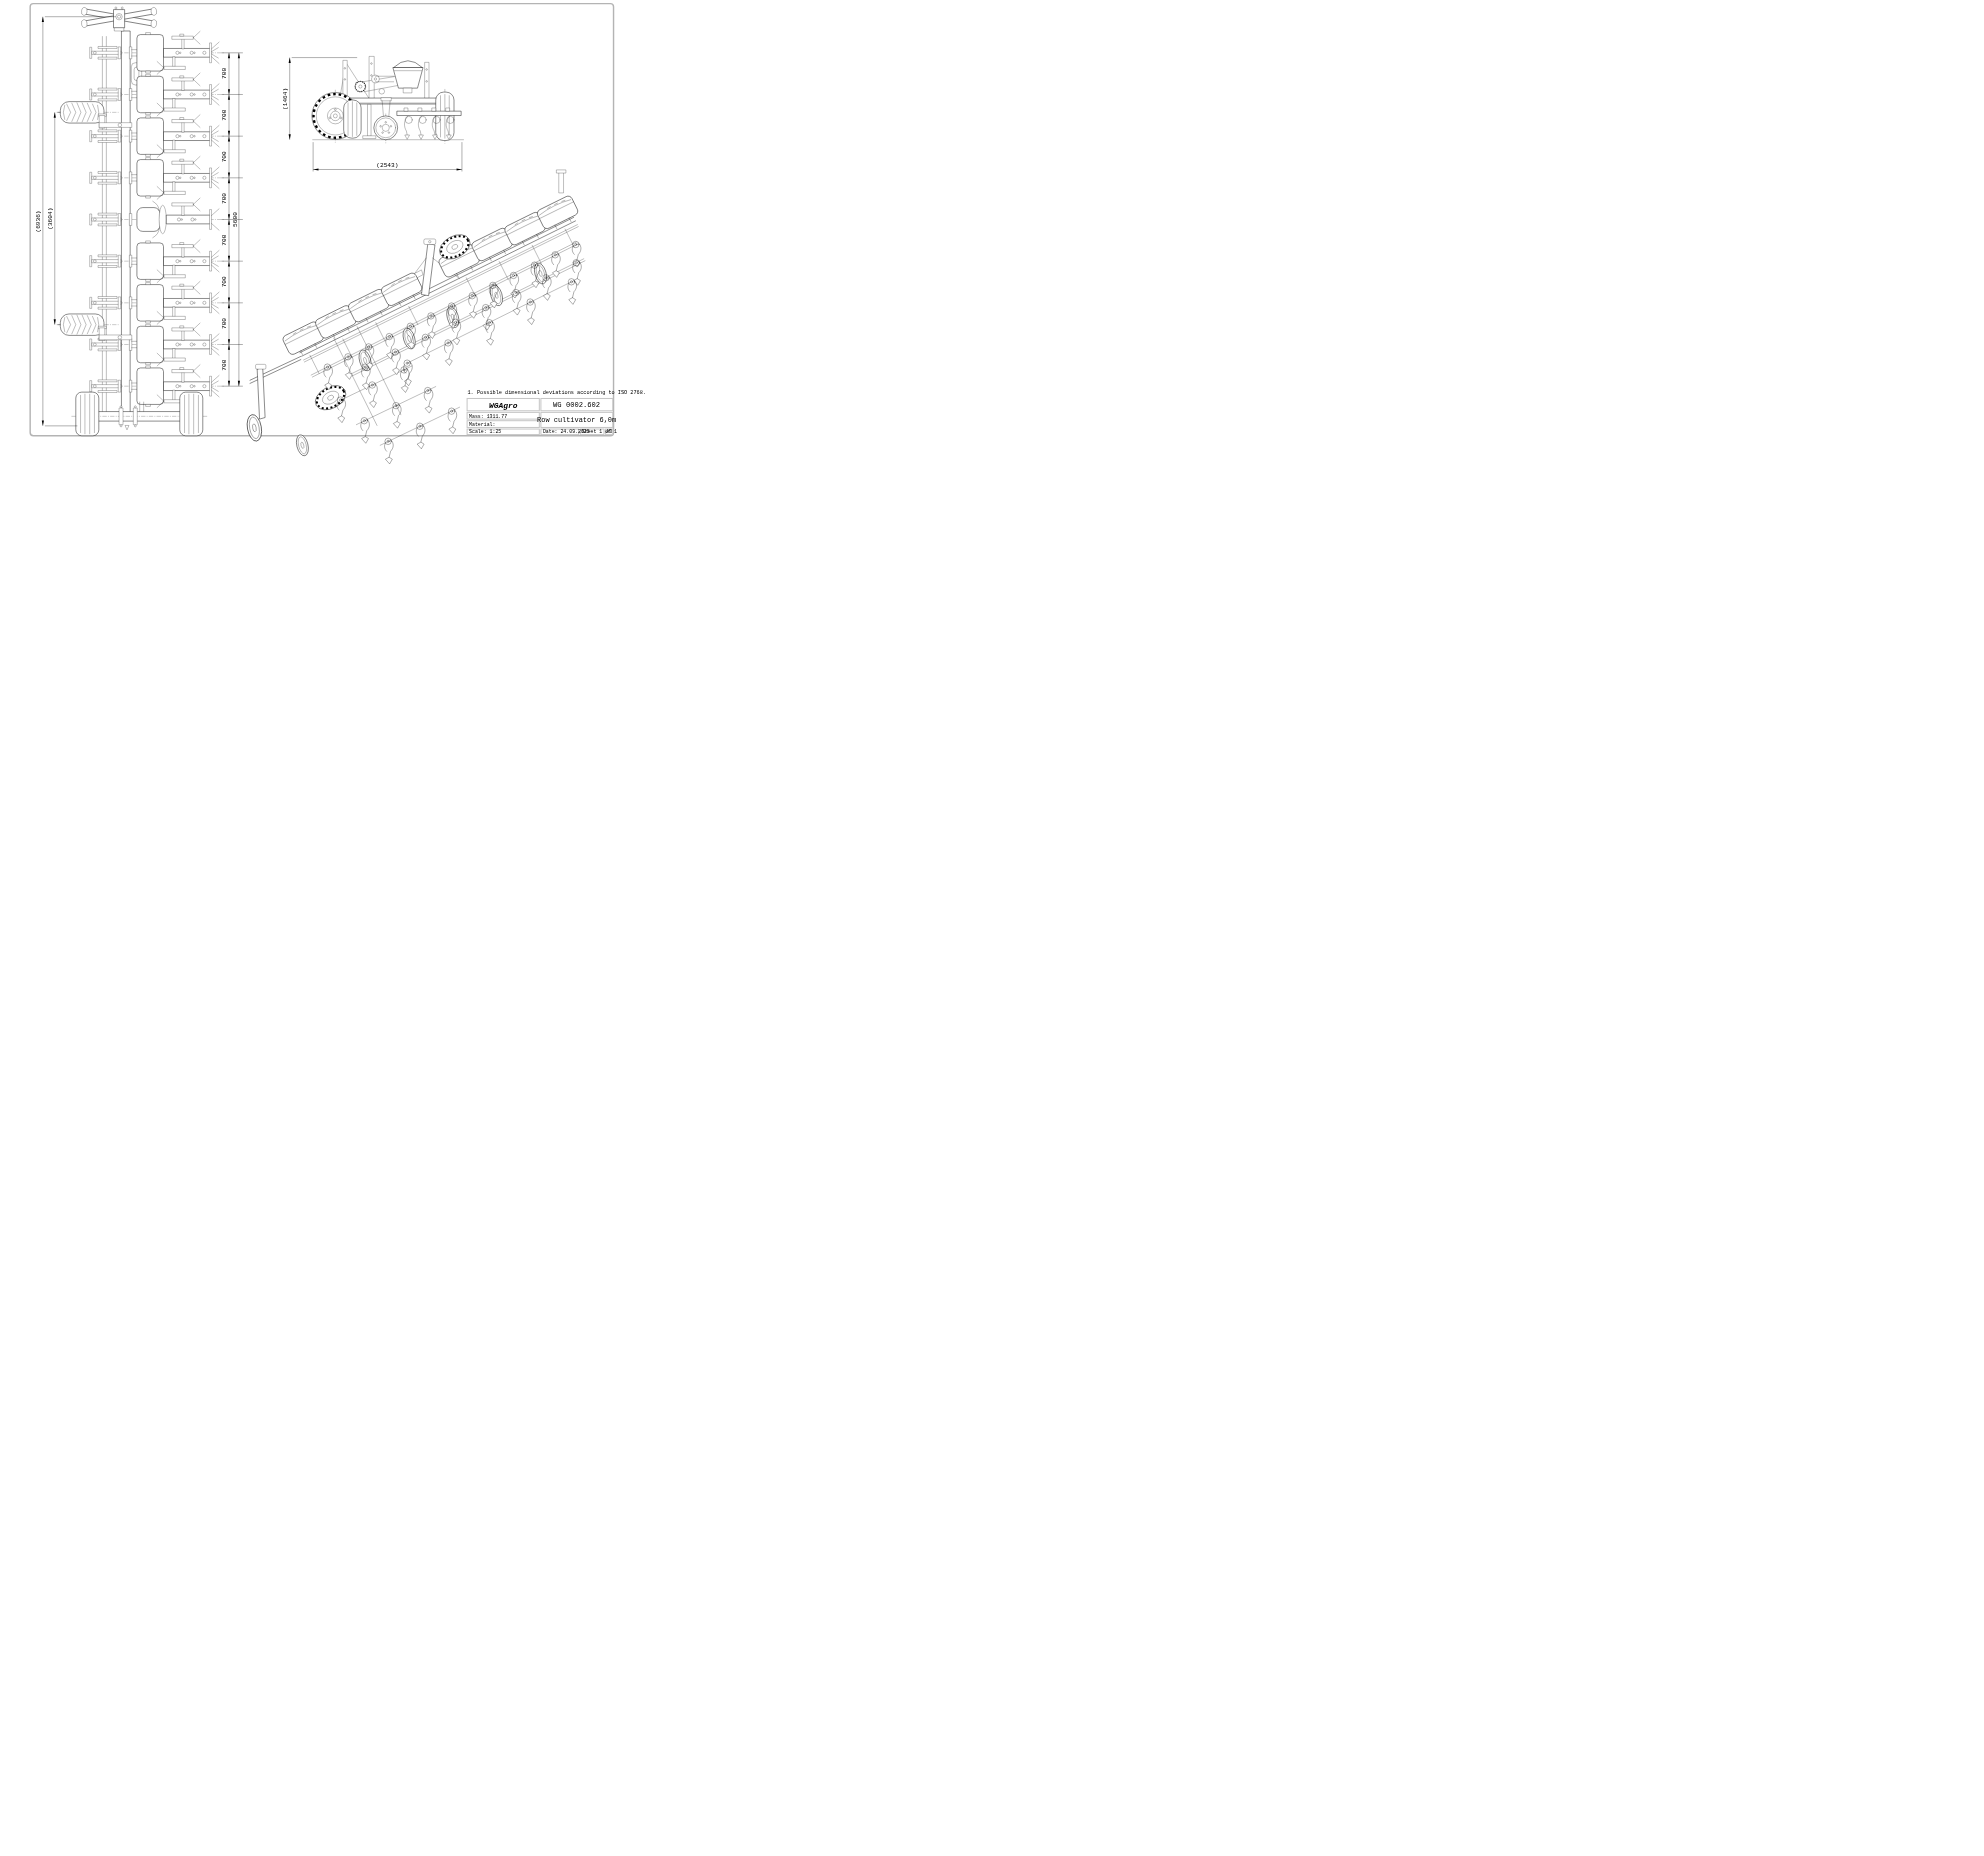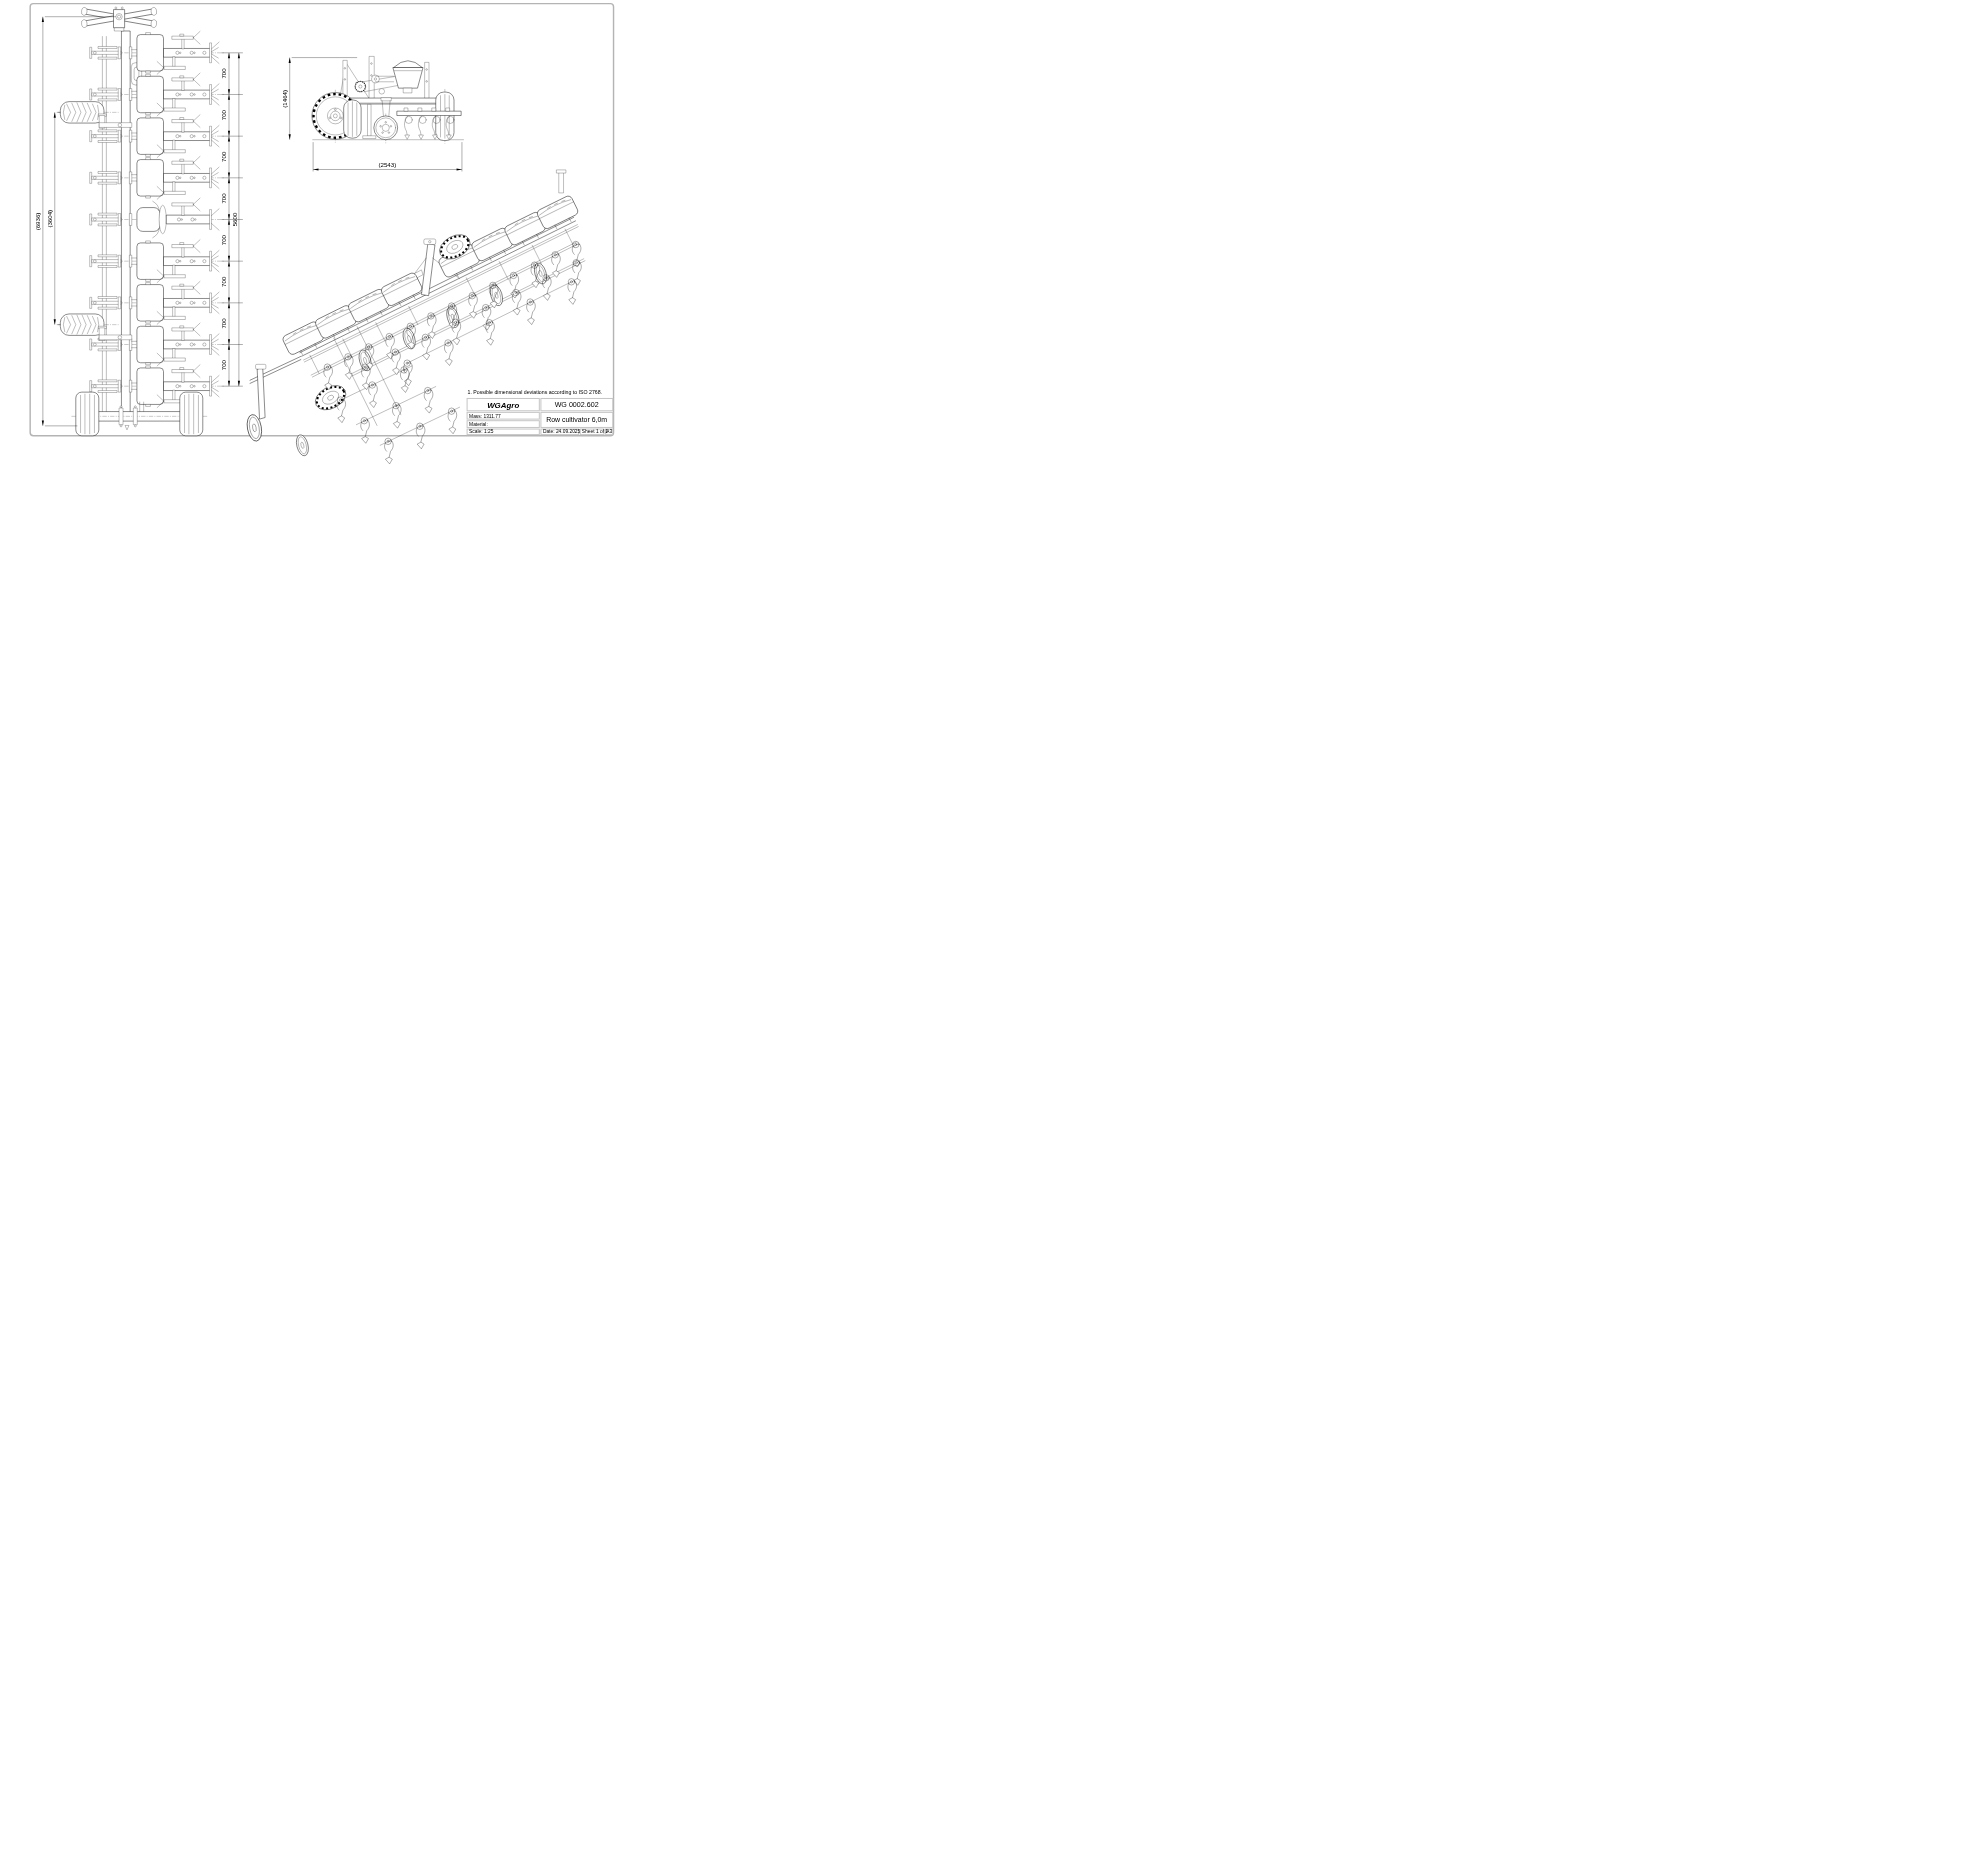--- a/index.html
+++ b/index.html
@@ -1,17 +1,17 @@
 <!DOCTYPE html>
 <html style="font-size:6.4px"><head>
 <meta charset="utf-8">
 <style>
   html,body{margin:0;padding:0;background:#ffffff;}
   .page{width:656px;height:464px;position:relative;background:#ffffff;
-        font-family:Liberation Sans, sans-serif;}
+        font-family:Liberation Mono, monospace;}
   svg{display:block;width:656px;height:464px;}
   .ln{fill:none;stroke:#000;stroke-width:1.15;stroke-linecap:round;stroke-linejoin:round;}
   .tn{fill:none;stroke:#000;stroke-width:0.65;stroke-linecap:round;stroke-linejoin:round;}
   .wf{fill:#fff;stroke:#000;stroke-width:1.15;stroke-linejoin:round;}
   .wt{fill:#fff;stroke:#000;stroke-width:0.65;stroke-linejoin:round;}
   .cl{fill:none;stroke:#000;stroke-width:0.55;stroke-dasharray:11 3 2.5 3;}
   .dim{fill:none;stroke:#000;stroke-width:0.8;}
   .arr{fill:#000;stroke:none;}
   .lug{fill:none;stroke:#000;stroke-width:6;stroke-dasharray:6.5 7.5;}
   .lug2{fill:none;stroke:#000;stroke-width:5;stroke-dasharray:5 6;}

